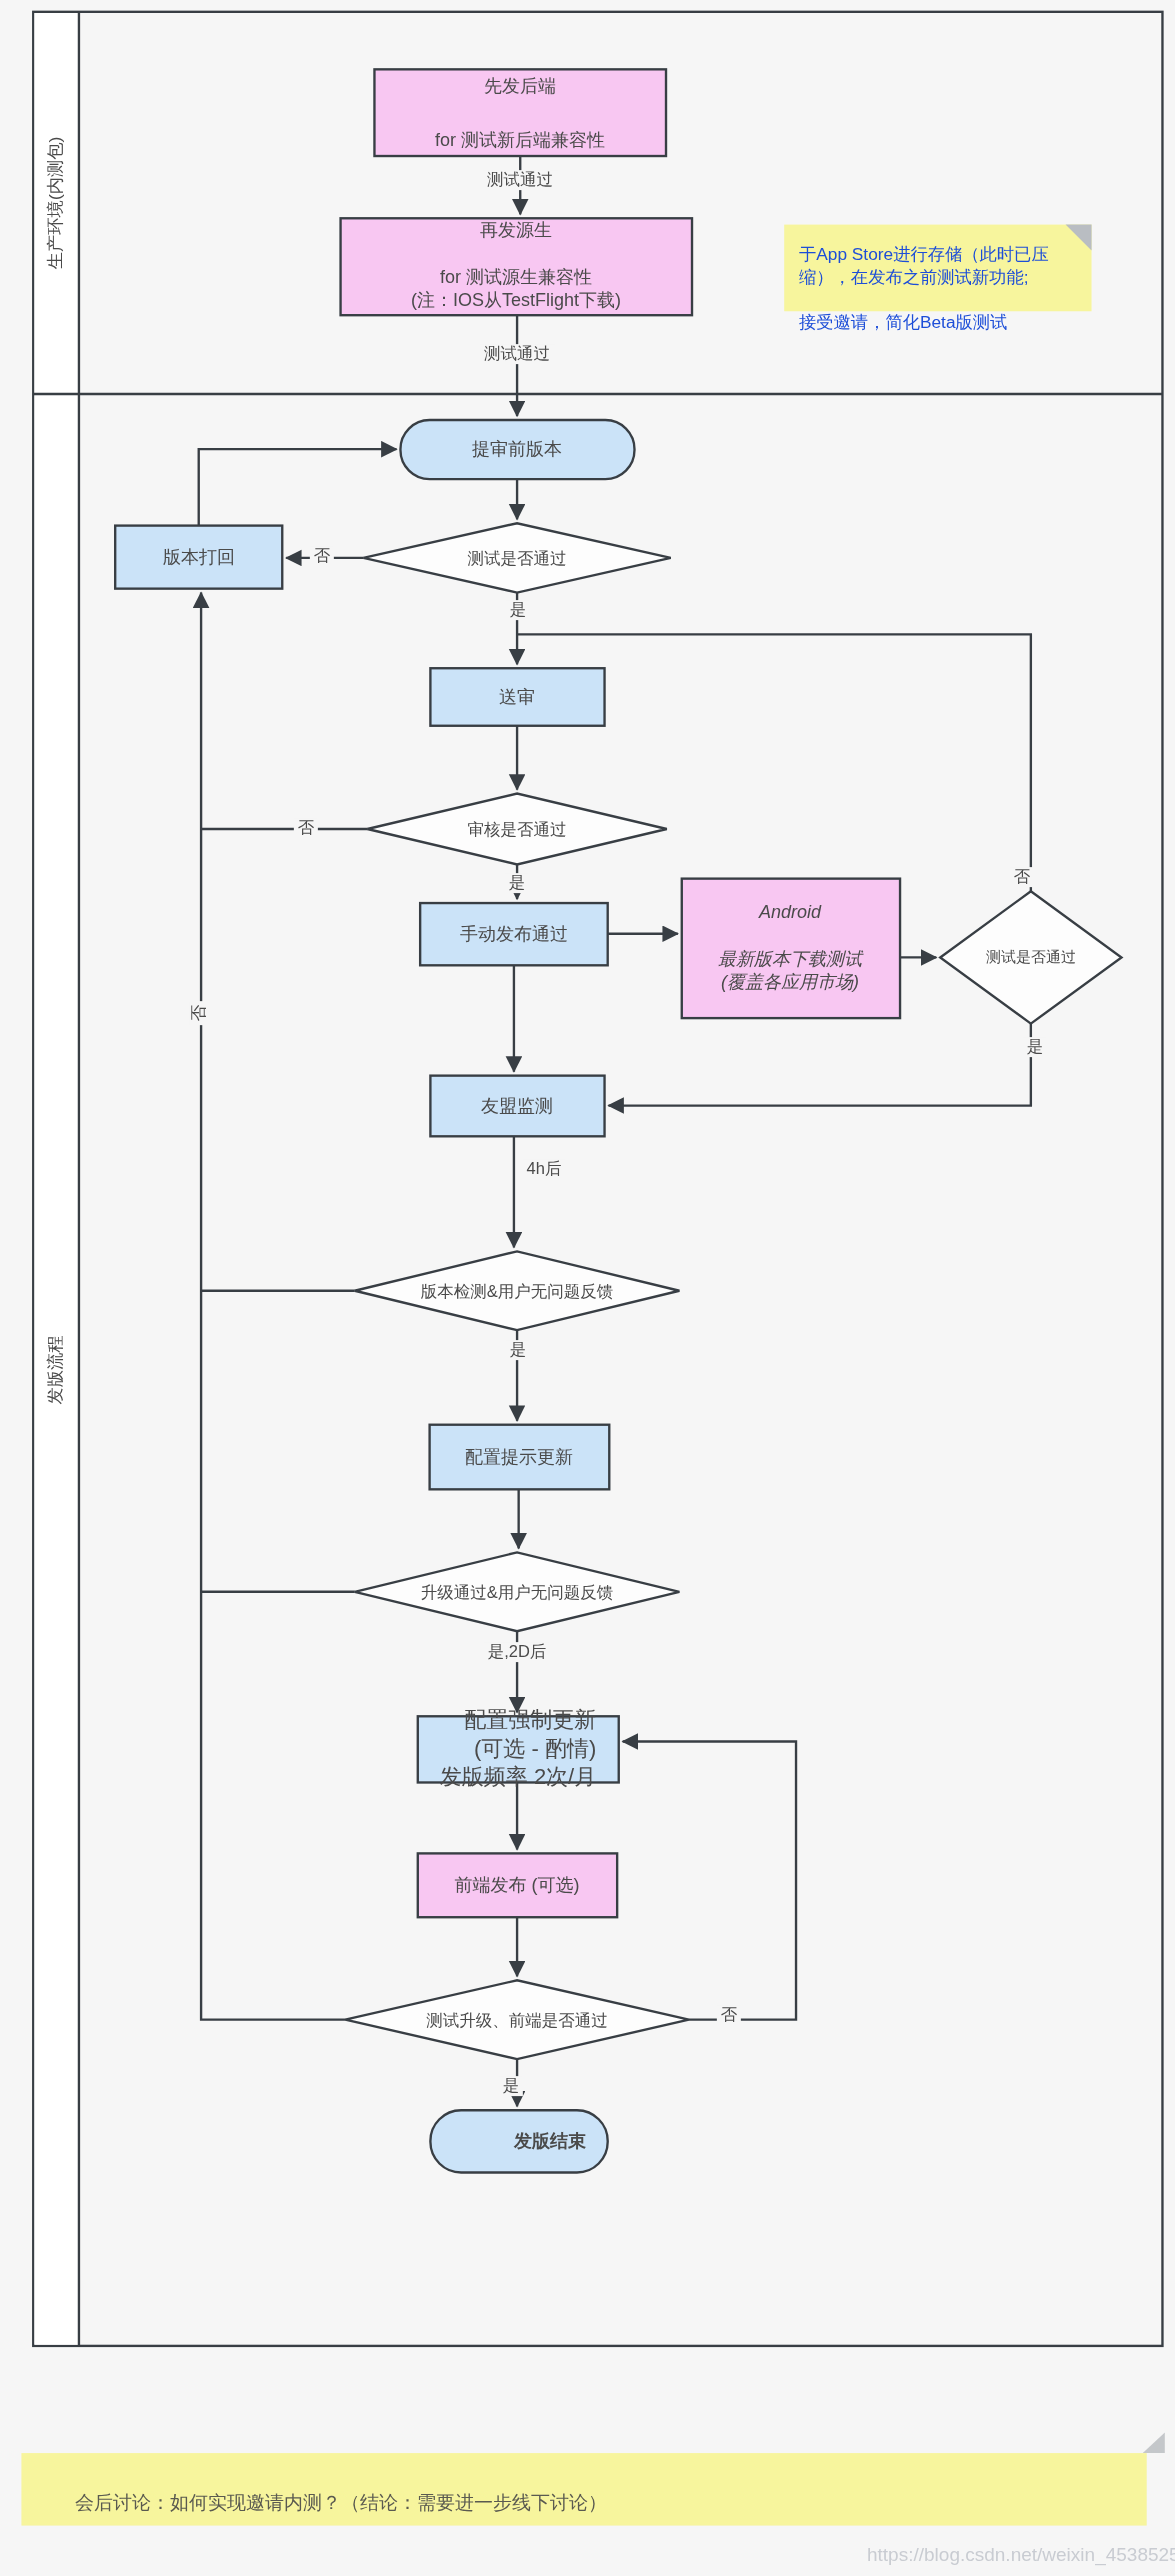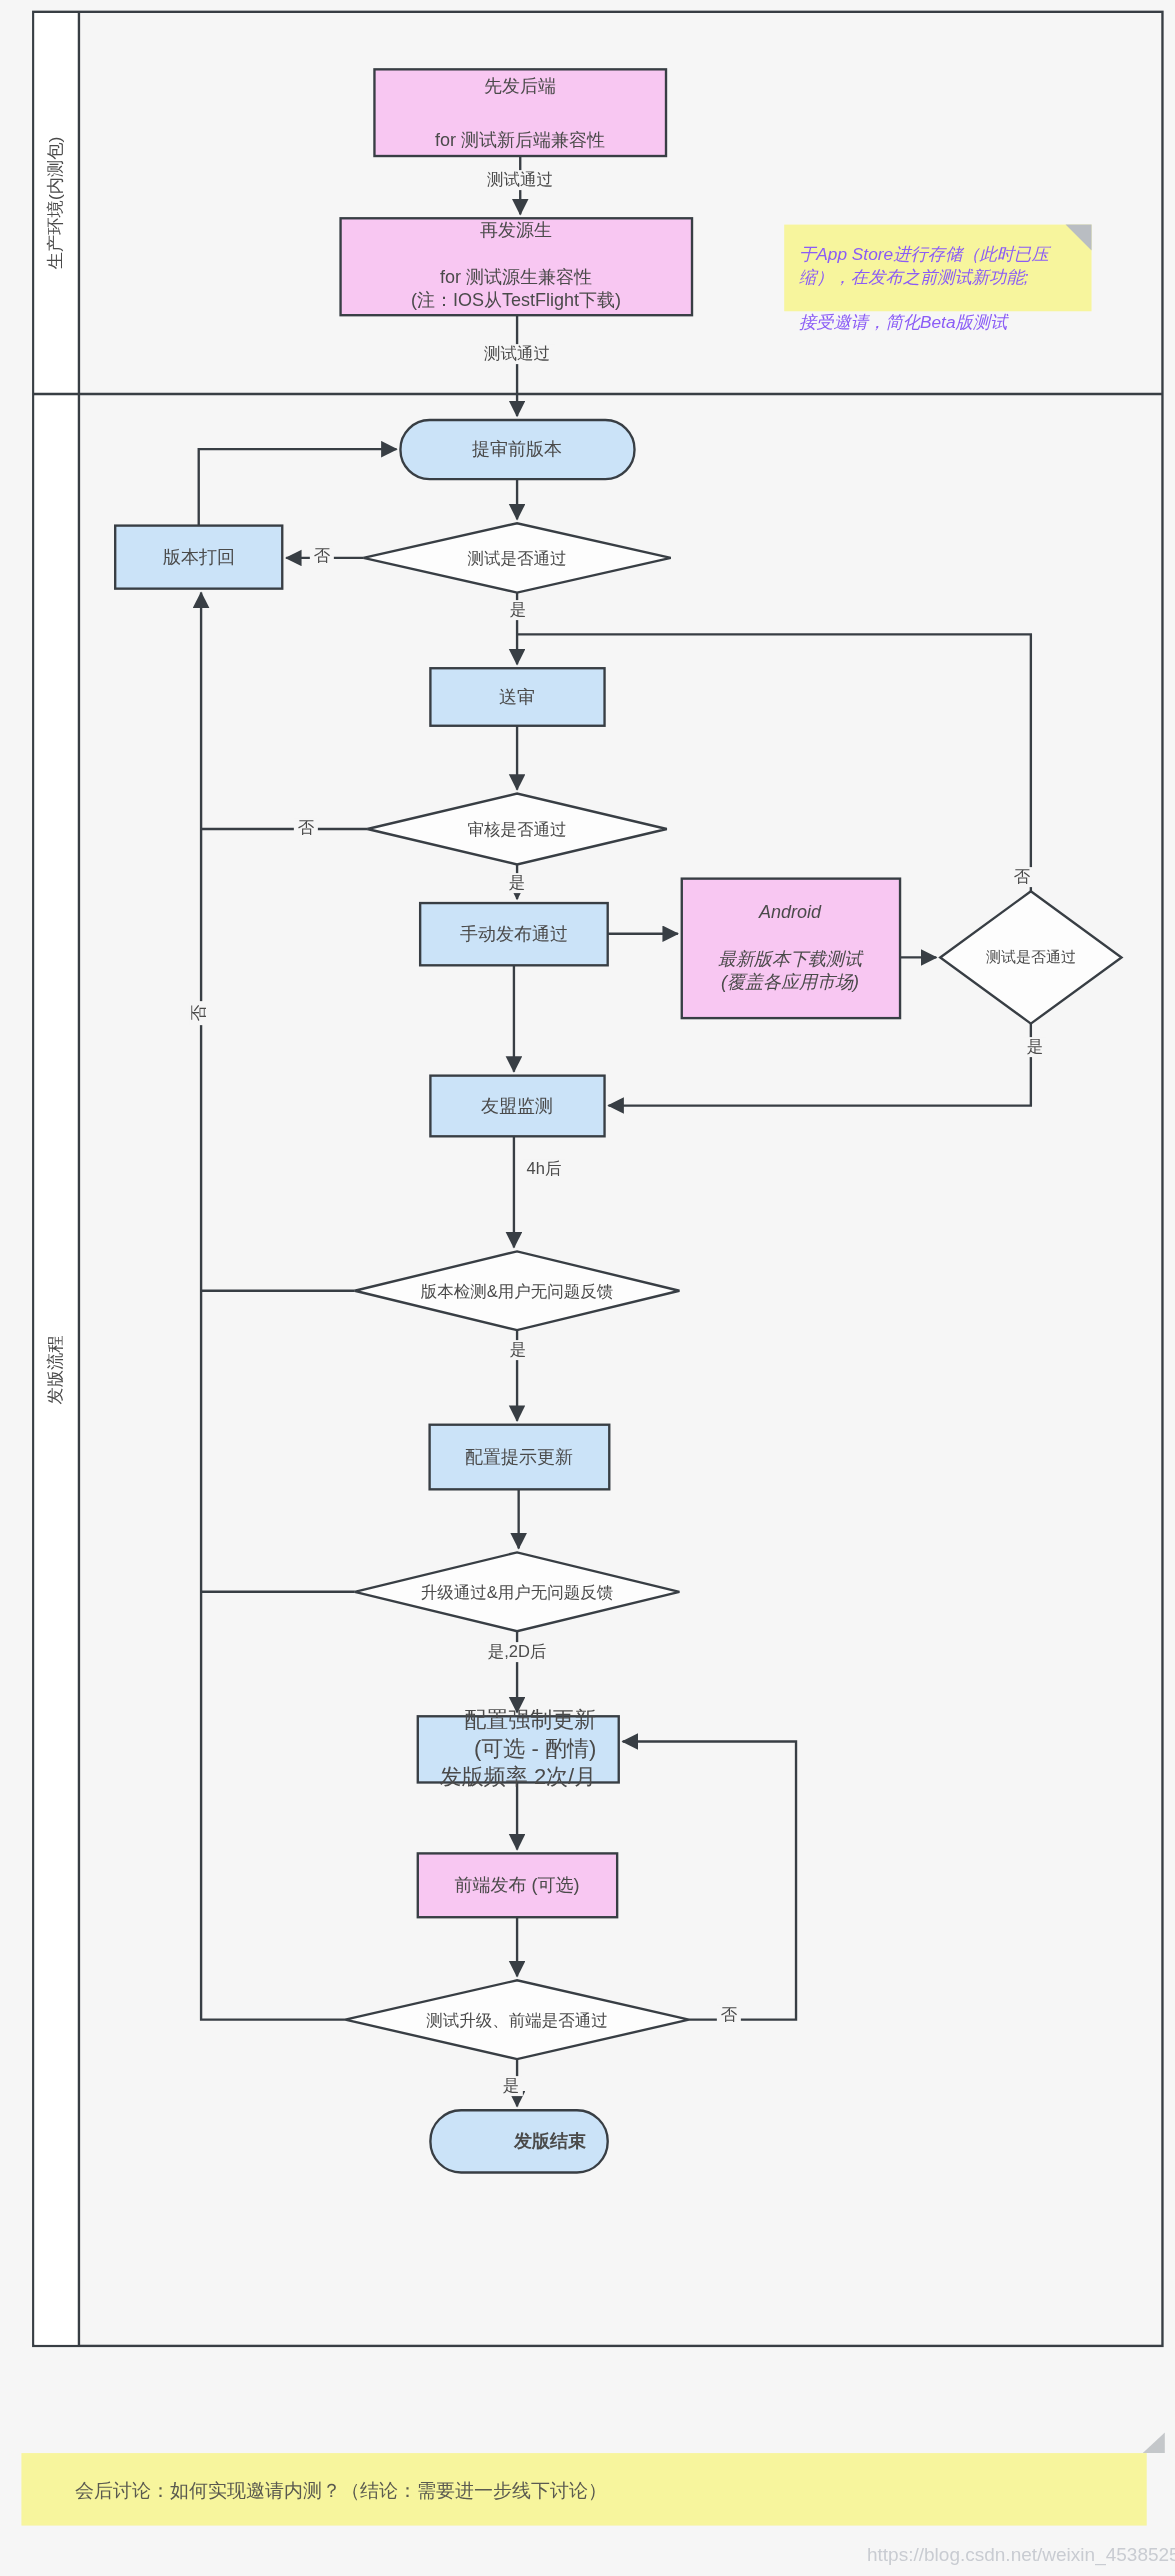--- a/index.html
+++ b/index.html
@@ -5,22 +5,22 @@
   html,body{margin:0;padding:0;}
   body{background:#f6f6f6;font-family:"Liberation Sans","DejaVu Sans",sans-serif;}
   #stage{position:relative;width:1176px;height:2576px;background:#f6f6f6;overflow:hidden;}
   #shapes{position:absolute;left:0;top:0;}
   .lbl{position:absolute;transform:translate(-50%,-50%);white-space:pre-line;text-align:center;
        color:#4a4a4a;font-size:18px;line-height:1.5;}
   .elbl{background:#f6f6f6;padding:0 3.9px;font-size:16.5px;line-height:1.2;}
   .vert{transform:translate(-50%,-50%) rotate(-90deg);white-space:nowrap;font-size:17.3px;}
   .dtext{font-size:16.5px;}
   .dtext-sm{font-size:15px;}
-  .note-text{transform:none;text-align:left;font-size:17.3px;line-height:1.32;color:#8b5cf6;font-style:italic;}
-  .bar-text{transform:translate(0,-50%);text-align:left;font-size:19px;color:#5a5a50;white-space:nowrap;}
+  .note-text{transform:none;text-align:left;font-size:17.3px;line-height:1.32;color:#1d4ed8;}
+  .bar-text{transform:translate(0,-50%);text-align:left;font-size:19px;color:#5a5a50;white-space:nowrap;margin-top:12px;}
   .watermark{transform:none;text-align:right;font-size:19px;color:#c9ccd2;white-space:nowrap;}
 </style>
 </head>
 <body>
 
 <div id="stage">
 
   <svg id="shapes" width="1176" height="2576" viewBox="0 0 1492 3269">
     <defs>
       <marker id="arrow" markerWidth="8" markerHeight="8" refX="6.5" refY="3.5" orient="auto" markerUnits="strokeWidth">

